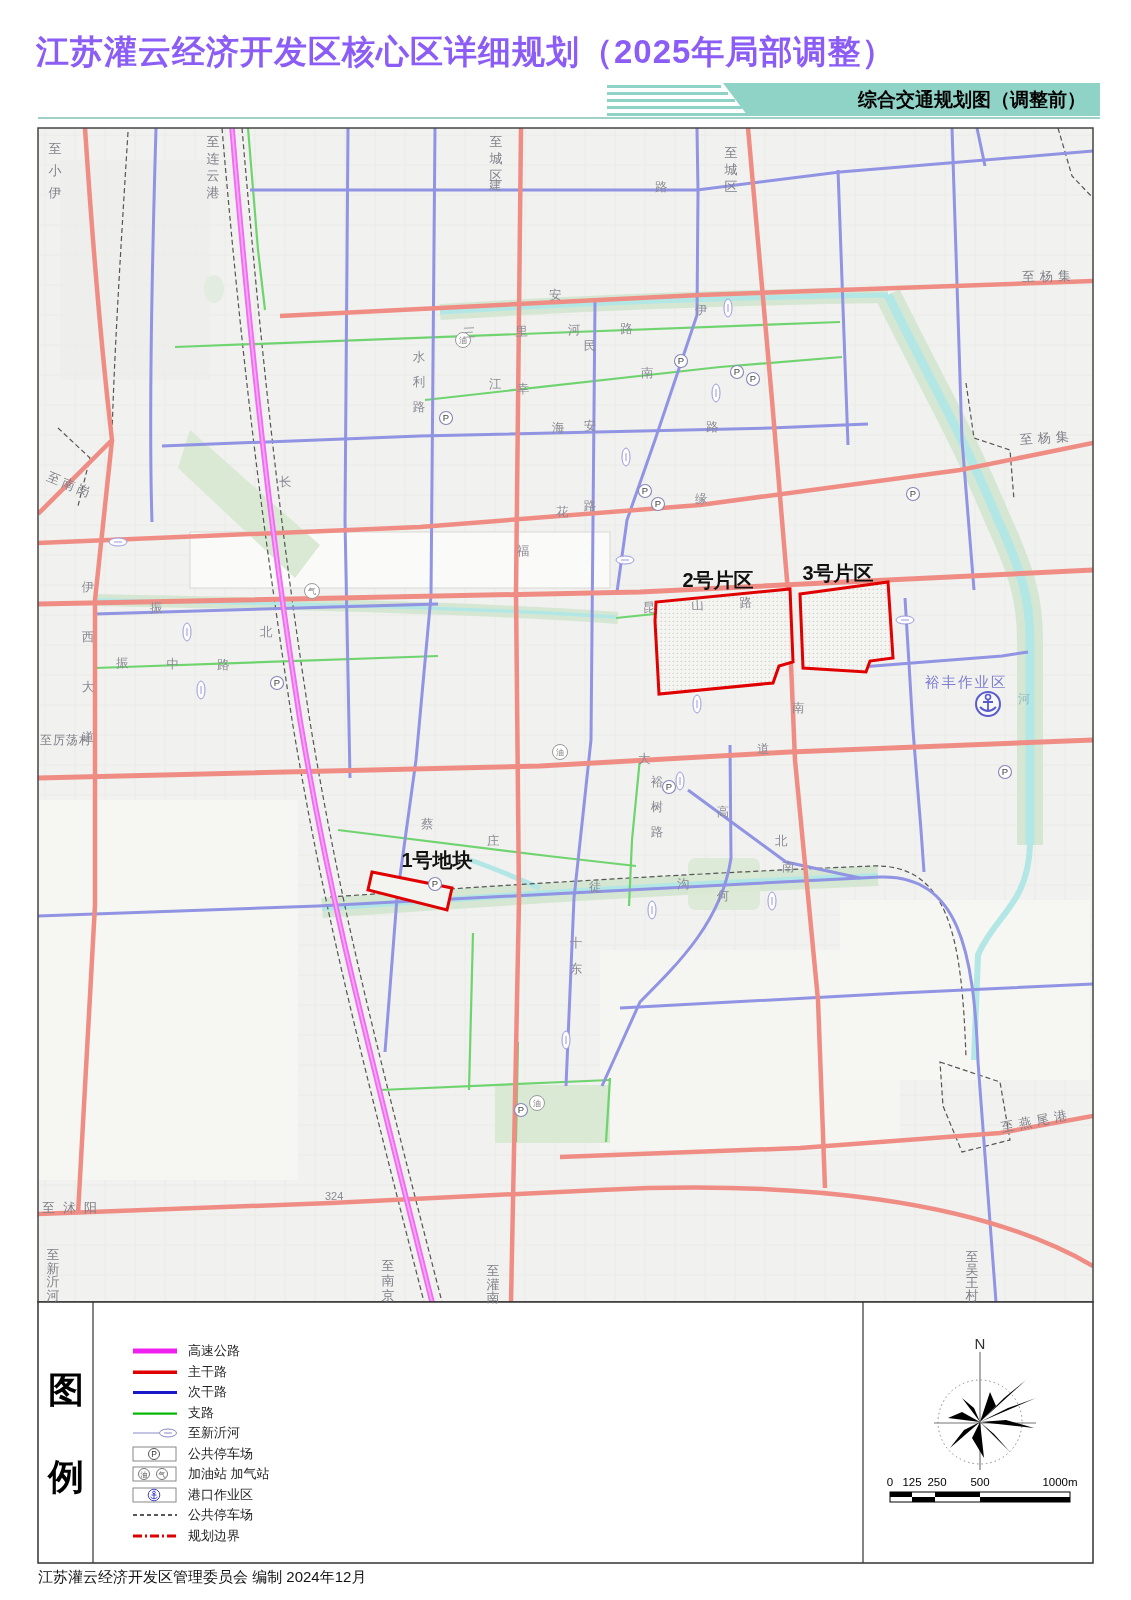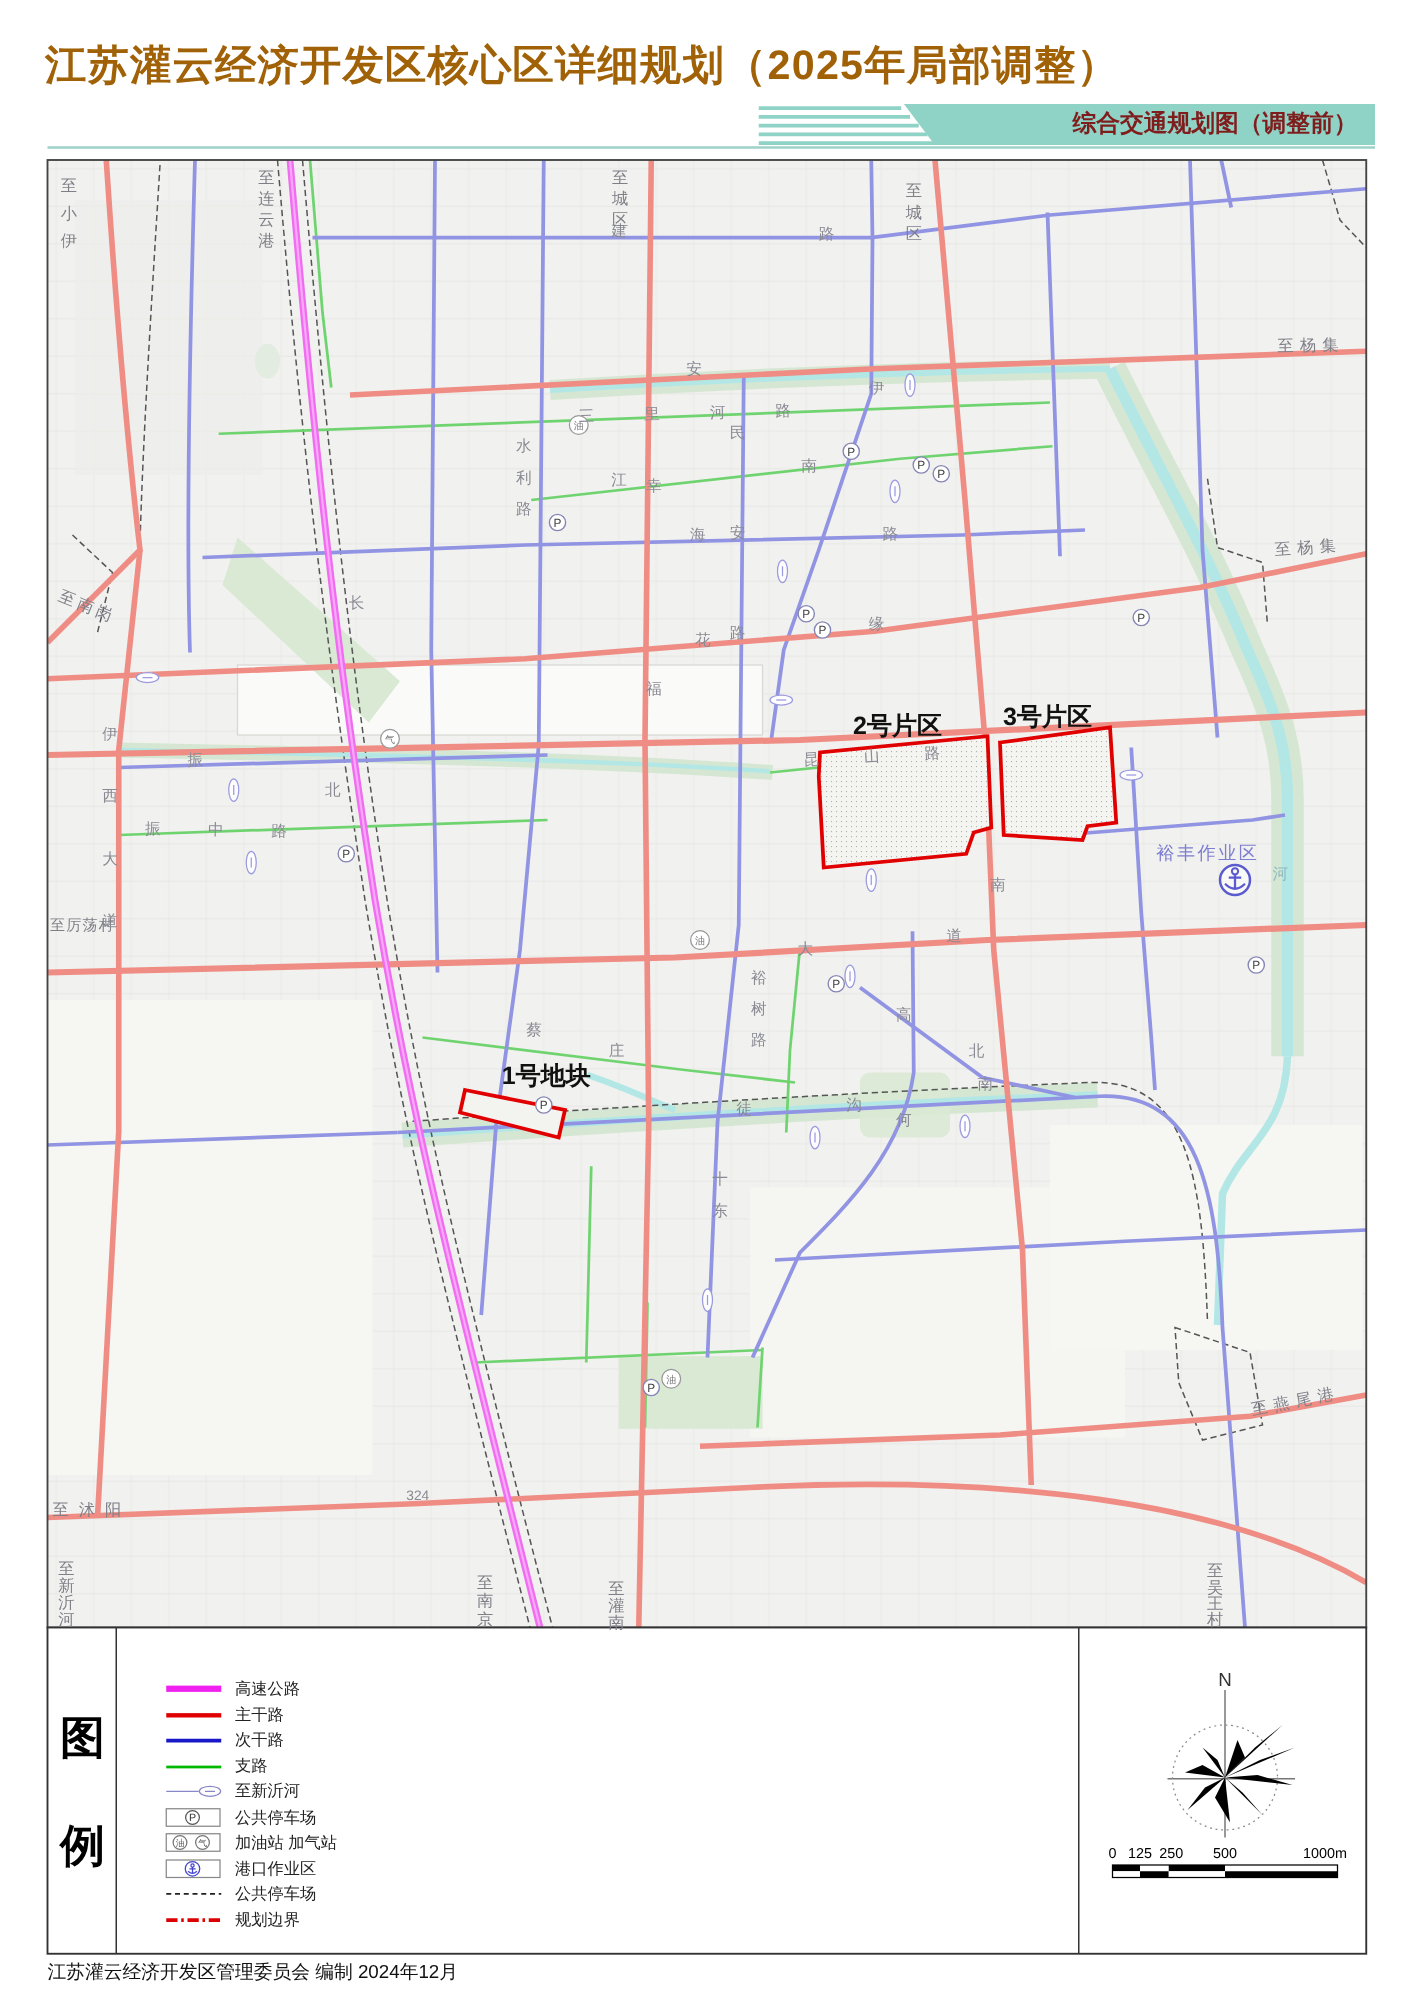--- a/index.html
+++ b/index.html
@@ -1,22 +1,22 @@
 <!DOCTYPE html>
 <html><head>
 <meta charset="utf-8">
 <style>
   html,body{margin:0;padding:0;background:#fff;}
   .page{position:relative;width:1131px;height:1600px;background:#fff;overflow:hidden;
         font-family:"Liberation Sans",sans-serif;}
-  .title{position:absolute;left:36px;top:30px;font-size:33px;font-weight:bold;color:#a16207;
+  .title{position:absolute;left:36px;top:30px;font-size:33px;font-weight:bold;color:#8b5cf6;
          letter-spacing:1px;white-space:nowrap;}
   .ribbon{position:absolute;top:83px;left:723px;width:377px;height:33px;background:#8fd2c6;
           clip-path:polygon(0 0,100% 0,100% 100%,6.6% 100%);}
-  .ribbon-text{position:absolute;right:14px;top:0;line-height:33px;font-size:19px;font-weight:bold;color:#7f1d1d;}
+  .ribbon-text{position:absolute;right:14px;top:0;line-height:33px;font-size:19px;font-weight:bold;color:#000000;}
   .stripe{position:absolute;left:607px;height:3px;background:#8fd2c6;}
   .s1{top:85px;width:114px}.s2{top:92px;width:121px}.s3{top:99px;width:128px}
   .s4{top:106px;width:135px}.s5{top:113px;width:142px}
   .underline{position:absolute;top:117px;left:38px;width:1062px;height:2px;background:#9ed2c8;}
   svg.map{position:absolute;left:0;top:0;}
   .vl{position:absolute;width:14px;font-size:13px;color:#7f7f88;word-break:break-all;
       line-height:15px;text-align:center;}
   .vl.road{color:#8a8a94;font-size:12.5px;}
   .legend-title-char{position:absolute;left:47px;width:38px;text-align:center;font-size:36px;
       font-weight:bold;color:#000;}
@@ -389,21 +389,21 @@
   <div class="vl" style="left:489px;top:133px;line-height:17px">至城区</div>
   <div class="vl" style="left:724px;top:144px;line-height:17px">至城区</div>
   <div class="vl" style="left:46px;top:1248px;line-height:13.5px">至新沂河</div>
   <div class="vl" style="left:381px;top:1258px;line-height:15px">至南京</div>
   <div class="vl" style="left:486px;top:1264px;line-height:13.5px">至灌南</div>
   <div class="vl" style="left:965px;top:1250px;line-height:13px">至吴王村</div>
   <div class="vl road" style="left:412px;top:345px;line-height:25px">水利路</div>
   <div class="vl road" style="left:583px;top:306px;line-height:80px">民安路</div>
   <div class="vl road" style="left:516px;top:308px;line-height:162px">幸福</div>
   <div class="vl road" style="left:81px;top:562px;line-height:50px">伊西大道</div>
-  <div class="vl road" style="left:600px;top:770px;line-height:25px">裕树路</div>
+  <div class="vl road" style="left:650px;top:770px;line-height:25px">裕树路</div>
   <div class="vl road" style="left:716px;top:770px;line-height:84px">高何</div>
   <div class="vl road" style="left:569px;top:930px;line-height:26px">十东</div>
 
   <div class="legend-title-char" style="top:1366px">图</div>
   <div class="legend-title-char" style="top:1453px">例</div>
 
   <div class="legend-list">
     <div class="lg-row">
       <svg width="46" height="16">
           <rect x="1" y="5.5" width="44" height="5" fill="#f020f0"></rect>

